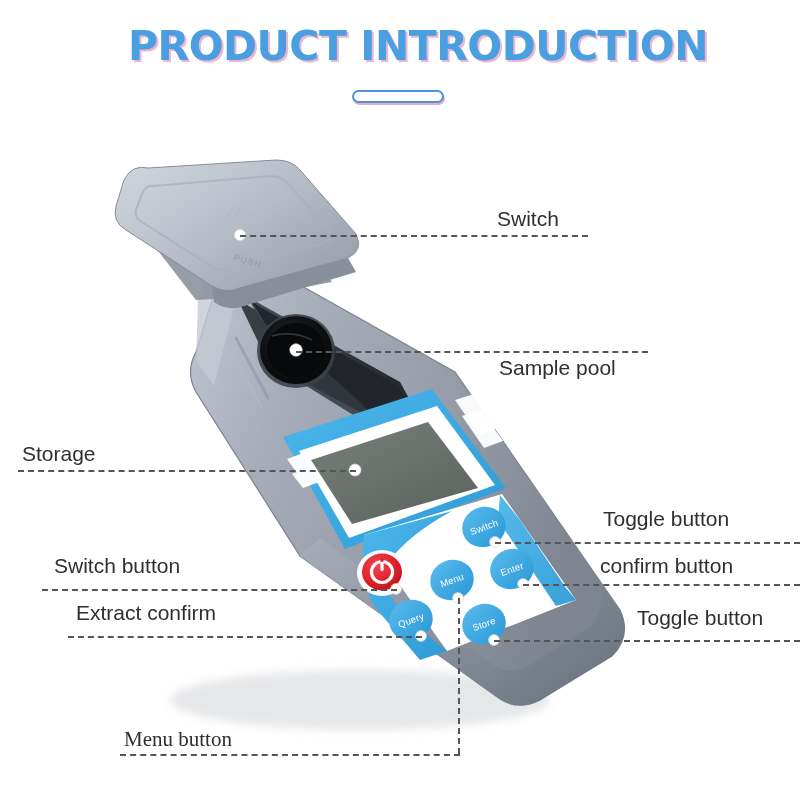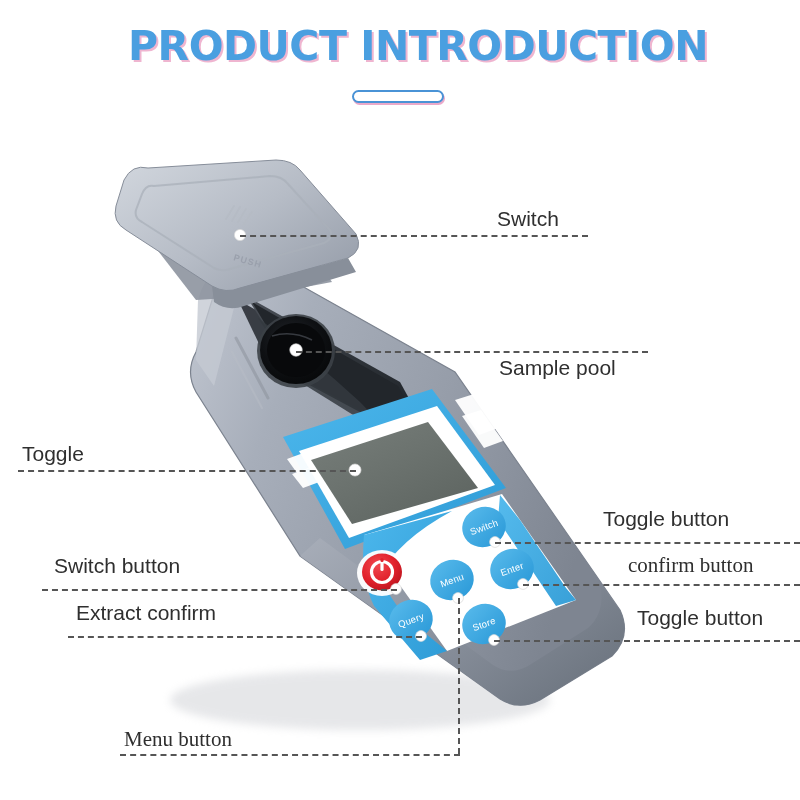--- a/index.html
+++ b/index.html
@@ -358,27 +358,27 @@
 
     <div class="leader-v" style="left:458px; top:598px; height:156px;"></div>
     <div class="leader" style="left:120px; top:754px; width:340px;"></div>
   </div>
 
   <div>
     <div class="callout" style="left:497px; top:208px;">Switch</div>
 
     <div class="callout" style="left:499px; top:320px;margin-top:37px;">Sample pool</div>
 
-    <div class="callout" style="left:22px; top:443px;">Toggle</div>
+    <div class="callout" style="left:22px; top:443px;">Storage</div>
 
     <div class="callout" style="left:603px; top:508px;text-align:center;">Toggle button</div>
 
     <div class="callout" style="left:54px; top:555px;">Switch button</div>
 
-    <div class="callout" style="left:628px; top:555px;font-family:Liberation Serif, serif;">confirm button</div>
+    <div class="callout" style="left:600px; top:555px;">confirm button</div>
 
     <div class="callout" style="left:76px; top:602px;">Extract confirm</div>
 
     <div class="callout" style="left:637px; top:607px;">Toggle button</div>
 
     <div class="callout" style="left:124px; top:729px;font-family:Liberation Serif, serif;">Menu button</div>
   </div>
 
 </div>
 

